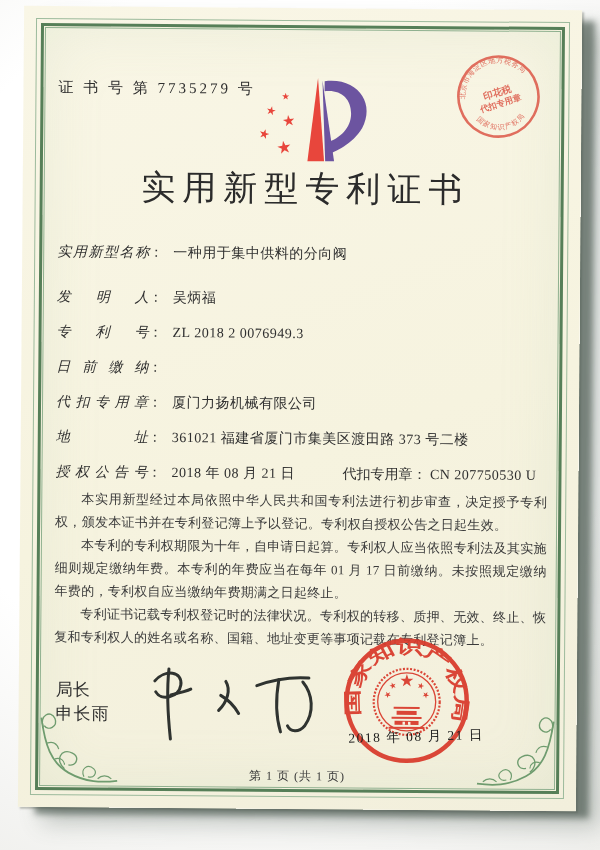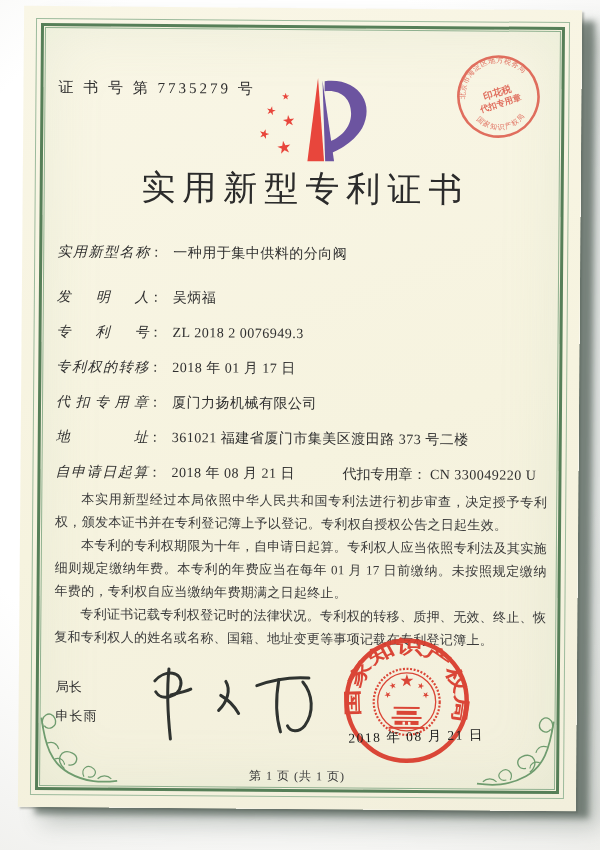--- a/index.html
+++ b/index.html
@@ -38,22 +38,22 @@
   .frow.first { margin-bottom:26px; }
   .flabel { display:inline-block; width:92px; text-align:justify; text-align-last:justify;font-style:italic; }
   .fcolon { margin-right:10px; }
   .fvalue { letter-spacing:0.5px; }
   .grant-right { margin-left:auto; margin-right:12px; }
   .body-text {
     position:absolute; left:35px; top:481px; width:492px;
     font-size:13px; line-height:23px; color:#3b3b3b; text-align:justify;
   }
   .body-text p { text-indent:2em; letter-spacing:0.3px; }
-  .signoff { position:absolute; left:37px; top:672px; font-size:13px; color:#2f2f2f; }
-  .signoff .name { margin-top:11px; letter-spacing:1px; }
+  .signoff { position:absolute; left:37px; top:672px; font-size:17px; color:#2f2f2f; }
+  .signoff .name { margin-top:1px; letter-spacing:1px; }
   .signature { position:absolute; left:112px; top:648px; width:205px; height:95px; }
   .main-seal { position:absolute; left:318px; top:622px; width:140px; height:140px; opacity:0.93; }
   .seal-date {
     position:absolute; left:330px; top:719px; font-size:13.5px; color:#1c1c1c;
     letter-spacing:1.5px; transform:rotate(-2deg); white-space:nowrap; font-weight:500; z-index:5;
   }
   .tax-seal { position:absolute; left:433px; top:45px; width:84px; height:84px; transform:rotate(-18deg); opacity:0.88; }
   .footer { position:absolute; left:0; top:760px; width:100%; text-align:center; font-size:12px; color:#3a3a3a; letter-spacing:1px; }
   .flourish { position:absolute; width:88px; height:88px; bottom:15px; }
   .flourish.bl { left:15px; }
@@ -116,41 +116,40 @@
       <span class="flabel">发明人</span>
         <span class="fcolon">：</span>
       <span class="fvalue">吴炳福</span>
     </div>
     <div class="frow">
       <span class="flabel">专利号</span>
         <span class="fcolon">：</span>
       <span class="fvalue">ZL 2018 2 0076949.3</span>
     </div>
     <div class="frow">
-      <span class="flabel">专利权的转移</span>
-        <span class="fcolon">：</span>
-      <span class="fvalue">2018 年 01 月 17 日</span>
+      <span class="flabel">日前缴纳</span>
+        <span class="fcolon">：</span>
     </div>
     <div class="frow">
       <span class="flabel">代扣专用章</span>
         <span class="fcolon">：</span>
       <span class="fvalue">厦门力扬机械有限公司</span>
     </div>
     <div class="frow">
       <span class="flabel">地址</span>
         <span class="fcolon">：</span>
       <span class="fvalue">361021 福建省厦门市集美区渡田路 373 号二楼</span>
     </div>
     <div class="frow">
-      <span class="flabel">自申请日起算</span>
+      <span class="flabel">授权公告号</span>
         <span class="fcolon">：</span>
       <span class="fvalue">2018 年 08 月 21 日</span>
       <span class="grant-right">
         <span>代扣专用章</span><span>：</span>
-        <span class="fvalue">CN 330049220 U</span>
+        <span class="fvalue">CN 207750530 U</span>
       </span>
     </div>
   </div>
 
   <div class="body-text">
     <p>本实用新型经过本局依照中华人民共和国专利法进行初步审查，决定授予专利权，颁发本证书并在专利登记簿上予以登记。专利权自授权公告之日起生效。</p>
     <p>本专利的专利权期限为十年，自申请日起算。专利权人应当依照专利法及其实施细则规定缴纳年费。本专利的年费应当在每年 01 月 17 日前缴纳。未按照规定缴纳年费的，专利权自应当缴纳年费期满之日起终止。</p>
     <p>专利证书记载专利权登记时的法律状况。专利权的转移、质押、无效、终止、恢复和专利权人的姓名或名称、国籍、地址变更等事项记载在专利登记簿上。</p>
   </div>
 

